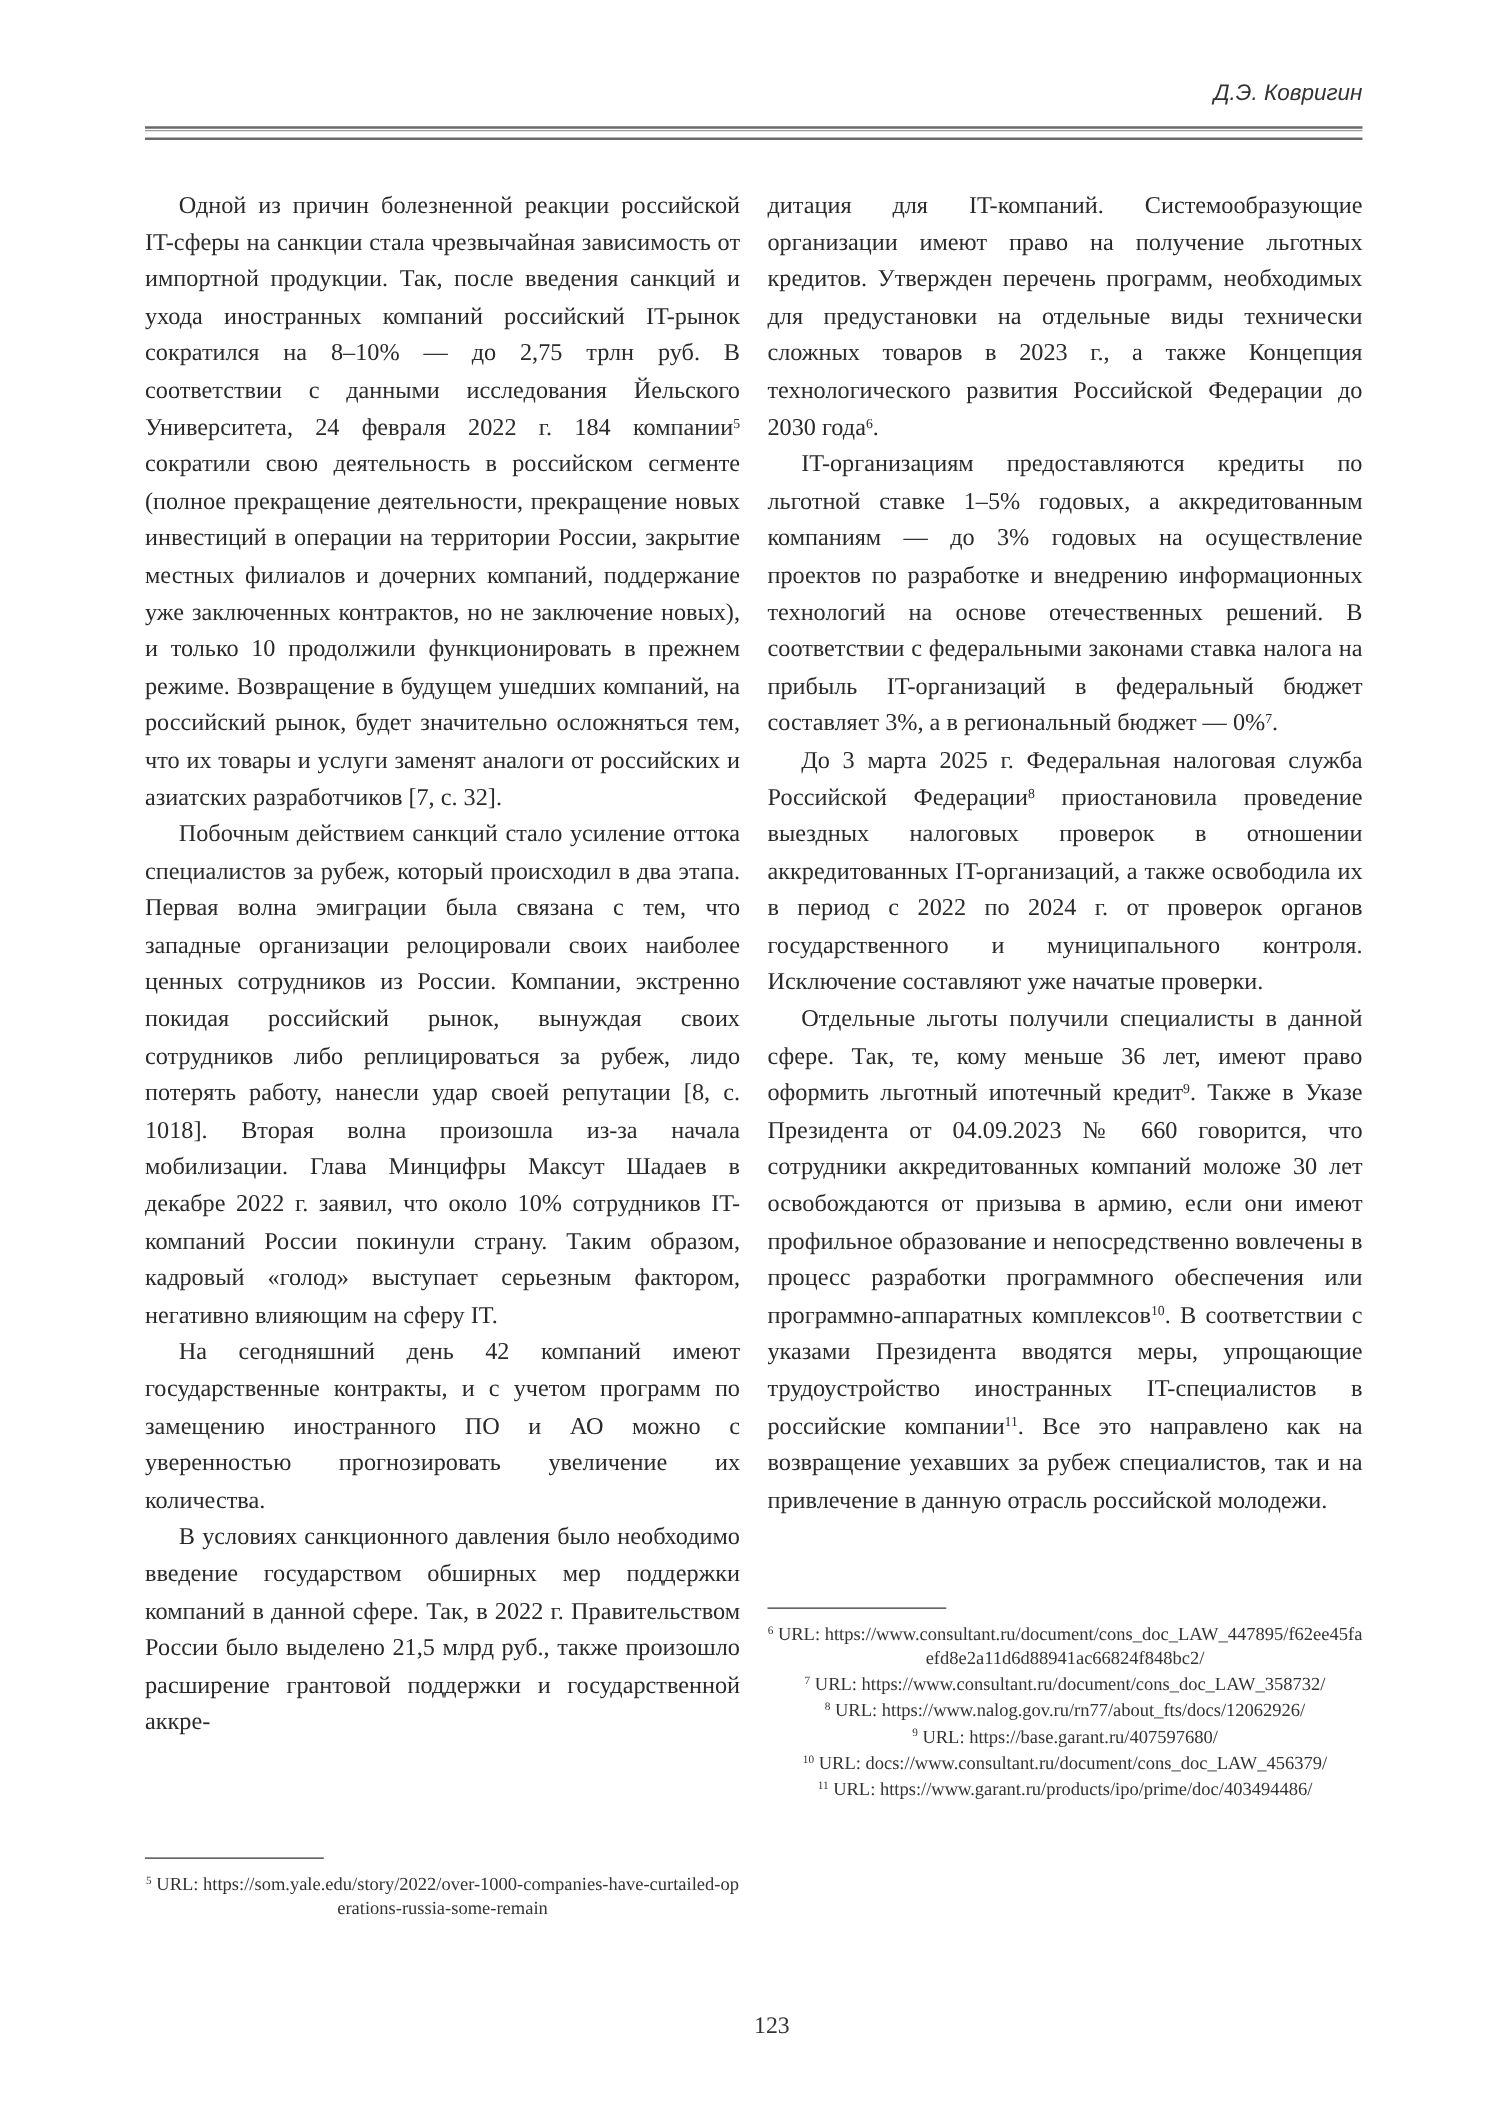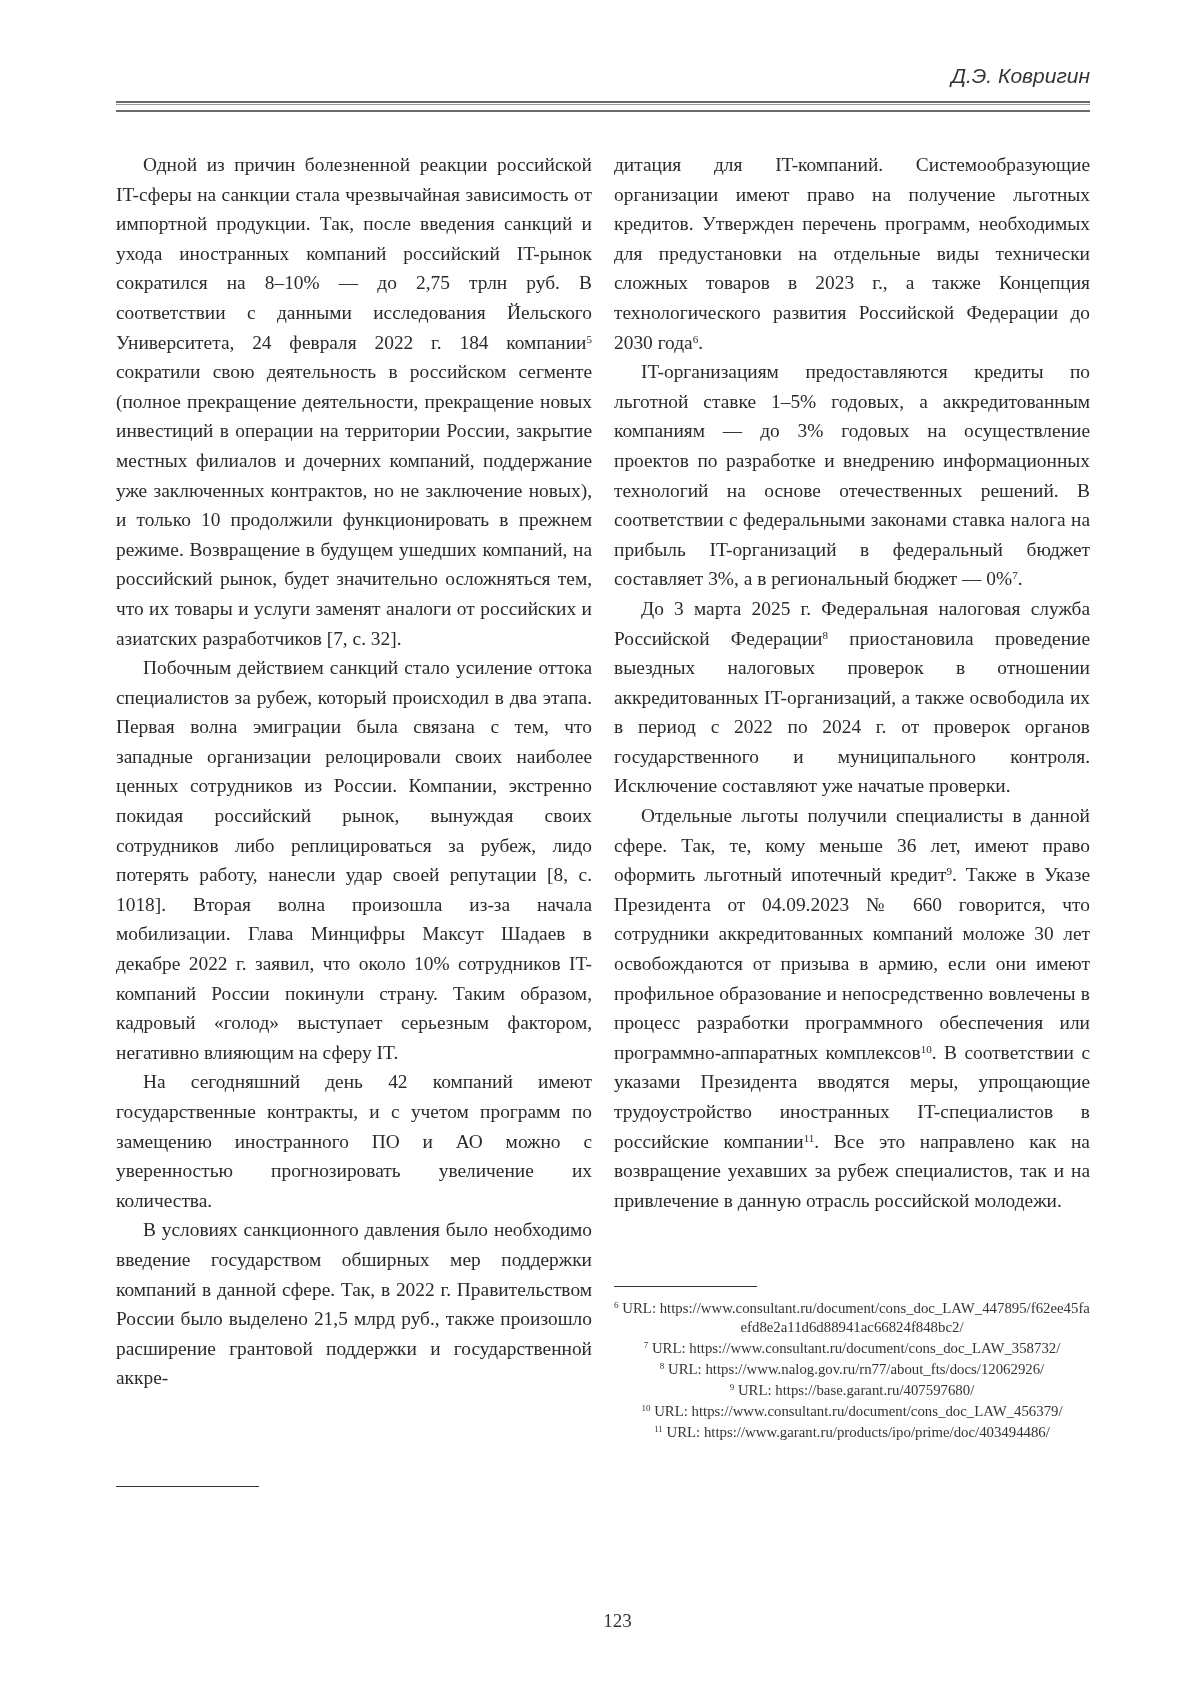--- a/index.html
+++ b/index.html
@@ -1,19 +1,19 @@
 <!DOCTYPE html>
 <html><head>
 <meta charset="utf-8">
 <style>
   html, body { margin:0; padding:0; background:#ffffff; }
   body { width:1200px; height:1697px; position:relative; overflow:hidden;
          font-family:"Liberation Serif","DejaVu Serif",serif; color:#2a2a2a; }
   .running-head { position:absolute; left:117px; right:110px; top:64px; text-align:right;
-         font-family:"Liberation Sans","DejaVu Sans",sans-serif; font-style:italic; font-size:21px; color:#333; }
+         font-family:"Liberation Sans","DejaVu Sans",sans-serif; font-style:italic; font-size:18px; color:#333; }
   .rule { position:absolute; left:116px; right:110px; top:101px; height:7px;
           border-top:2px solid #6a6a6a; border-bottom:2px solid #6a6a6a; }
   .rule::after { content:""; position:absolute; left:0; right:0; top:1px; height:1px; background:#9a9a9a; }
   .col { position:absolute; top:150px; width:476px; font-size:19.4px; line-height:29.6px; }
   .col.left { left:116px; }
   .col.right { left:614px; width:476px; }
   .col p { margin:0; text-align:justify; text-indent:27px; }
   .col p.noindent { text-indent:0; }
   sup { font-size:11px; line-height:0; vertical-align:6px; }
   .fn-rule { width:143px; height:1px; background:#333; margin:0 0 12px 0; }
@@ -39,25 +39,26 @@
 
 <div class="col right">
   <p class="noindent"><span>дитация для IT-компаний. Системообразующие организации имеют право на получение льготных кредитов. Утвержден перечень программ, необходимых для предустановки на отдельные виды технически сложных товаров в 2023 г., а также Концепция технологического развития Российской Федерации до 2030 года</span><sup>6</sup><span>.</span></p>
   <p><span>IT-организациям предоставляются кредиты по льготной ставке 1–5% годовых, а аккредитованным компаниям — до 3% годовых на осуществление проектов по разработке и внедрению информационных технологий на основе отечественных решений. В соответствии с федеральными законами ставка налога на прибыль IT-организаций в федеральный бюджет составляет 3%, а в региональный бюджет — 0%</span><sup>7</sup><span>.</span></p>
   <p><span>До 3 марта 2025 г. Федеральная налоговая служба Российской Федерации</span><sup>8</sup><span> приостановила проведение выездных налоговых проверок в отношении аккредитованных IT-организаций, а также освободила их в период с 2022 по 2024 г. от проверок органов государственного и муниципального контроля. Исключение составляют уже начатые проверки.</span></p>
   <p><span>Отдельные льготы получили специалисты в данной сфере. Так, те, кому меньше 36 лет, имеют право оформить льготный ипотечный кредит</span><sup>9</sup><span>. Также в Указе Президента от 04.09.2023 № 660 говорится, что сотрудники аккредитованных компаний моложе 30 лет освобождаются от призыва в армию, если они имеют профильное образование и непосредственно вовлечены в процесс разработки программного обеспечения или программно-аппаратных комплексов</span><sup>10</sup><span>. В соответствии с указами Президента вводятся меры, упрощающие трудоустройство иностранных IT-специалистов в российские компании</span><sup>11</sup><span>. Все это направлено как на возвращение уехавших за рубеж специалистов, так и на привлечение в данную отрасль российской молодежи.</span></p>
 </div>
 
 <div class="footnotes left">
   <div class="fn-rule"></div>
+  <div class="fn"><sup>5</sup><span> URL: https://som.yale.edu/story/2022/over-1000-companies-have-curtailed-operations-russia-some-remain</span></div>
 </div>
 
 <div class="footnotes right">
   <div class="fn-rule"></div>
   <div class="fn"><sup>6</sup><span> URL: https://www.consultant.ru/document/cons_doc_LAW_447895/f62ee45faefd8e2a11d6d88941ac66824f848bc2/</span></div>
   <div class="fn"><sup>7</sup><span> URL: https://www.consultant.ru/document/cons_doc_LAW_358732/</span></div>
   <div class="fn"><sup>8</sup><span> URL: https://www.nalog.gov.ru/rn77/about_fts/docs/12062926/</span></div>
   <div class="fn"><sup>9</sup><span> URL: https://base.garant.ru/407597680/</span></div>
-  <div class="fn"><sup>10</sup><span> URL: https://www.consultant.ru/document/cons_doc_LAW_456379/</span></div>
+  <div class="fn"><sup>10</sup><span> URL: docs://www.consultant.ru/document/cons_doc_LAW_456379/</span></div>
   <div class="fn"><sup>11</sup><span> URL: https://www.garant.ru/products/ipo/prime/doc/403494486/</span></div>
 </div>
 
 <div class="page-number">123</div>
 
 </body></html>

